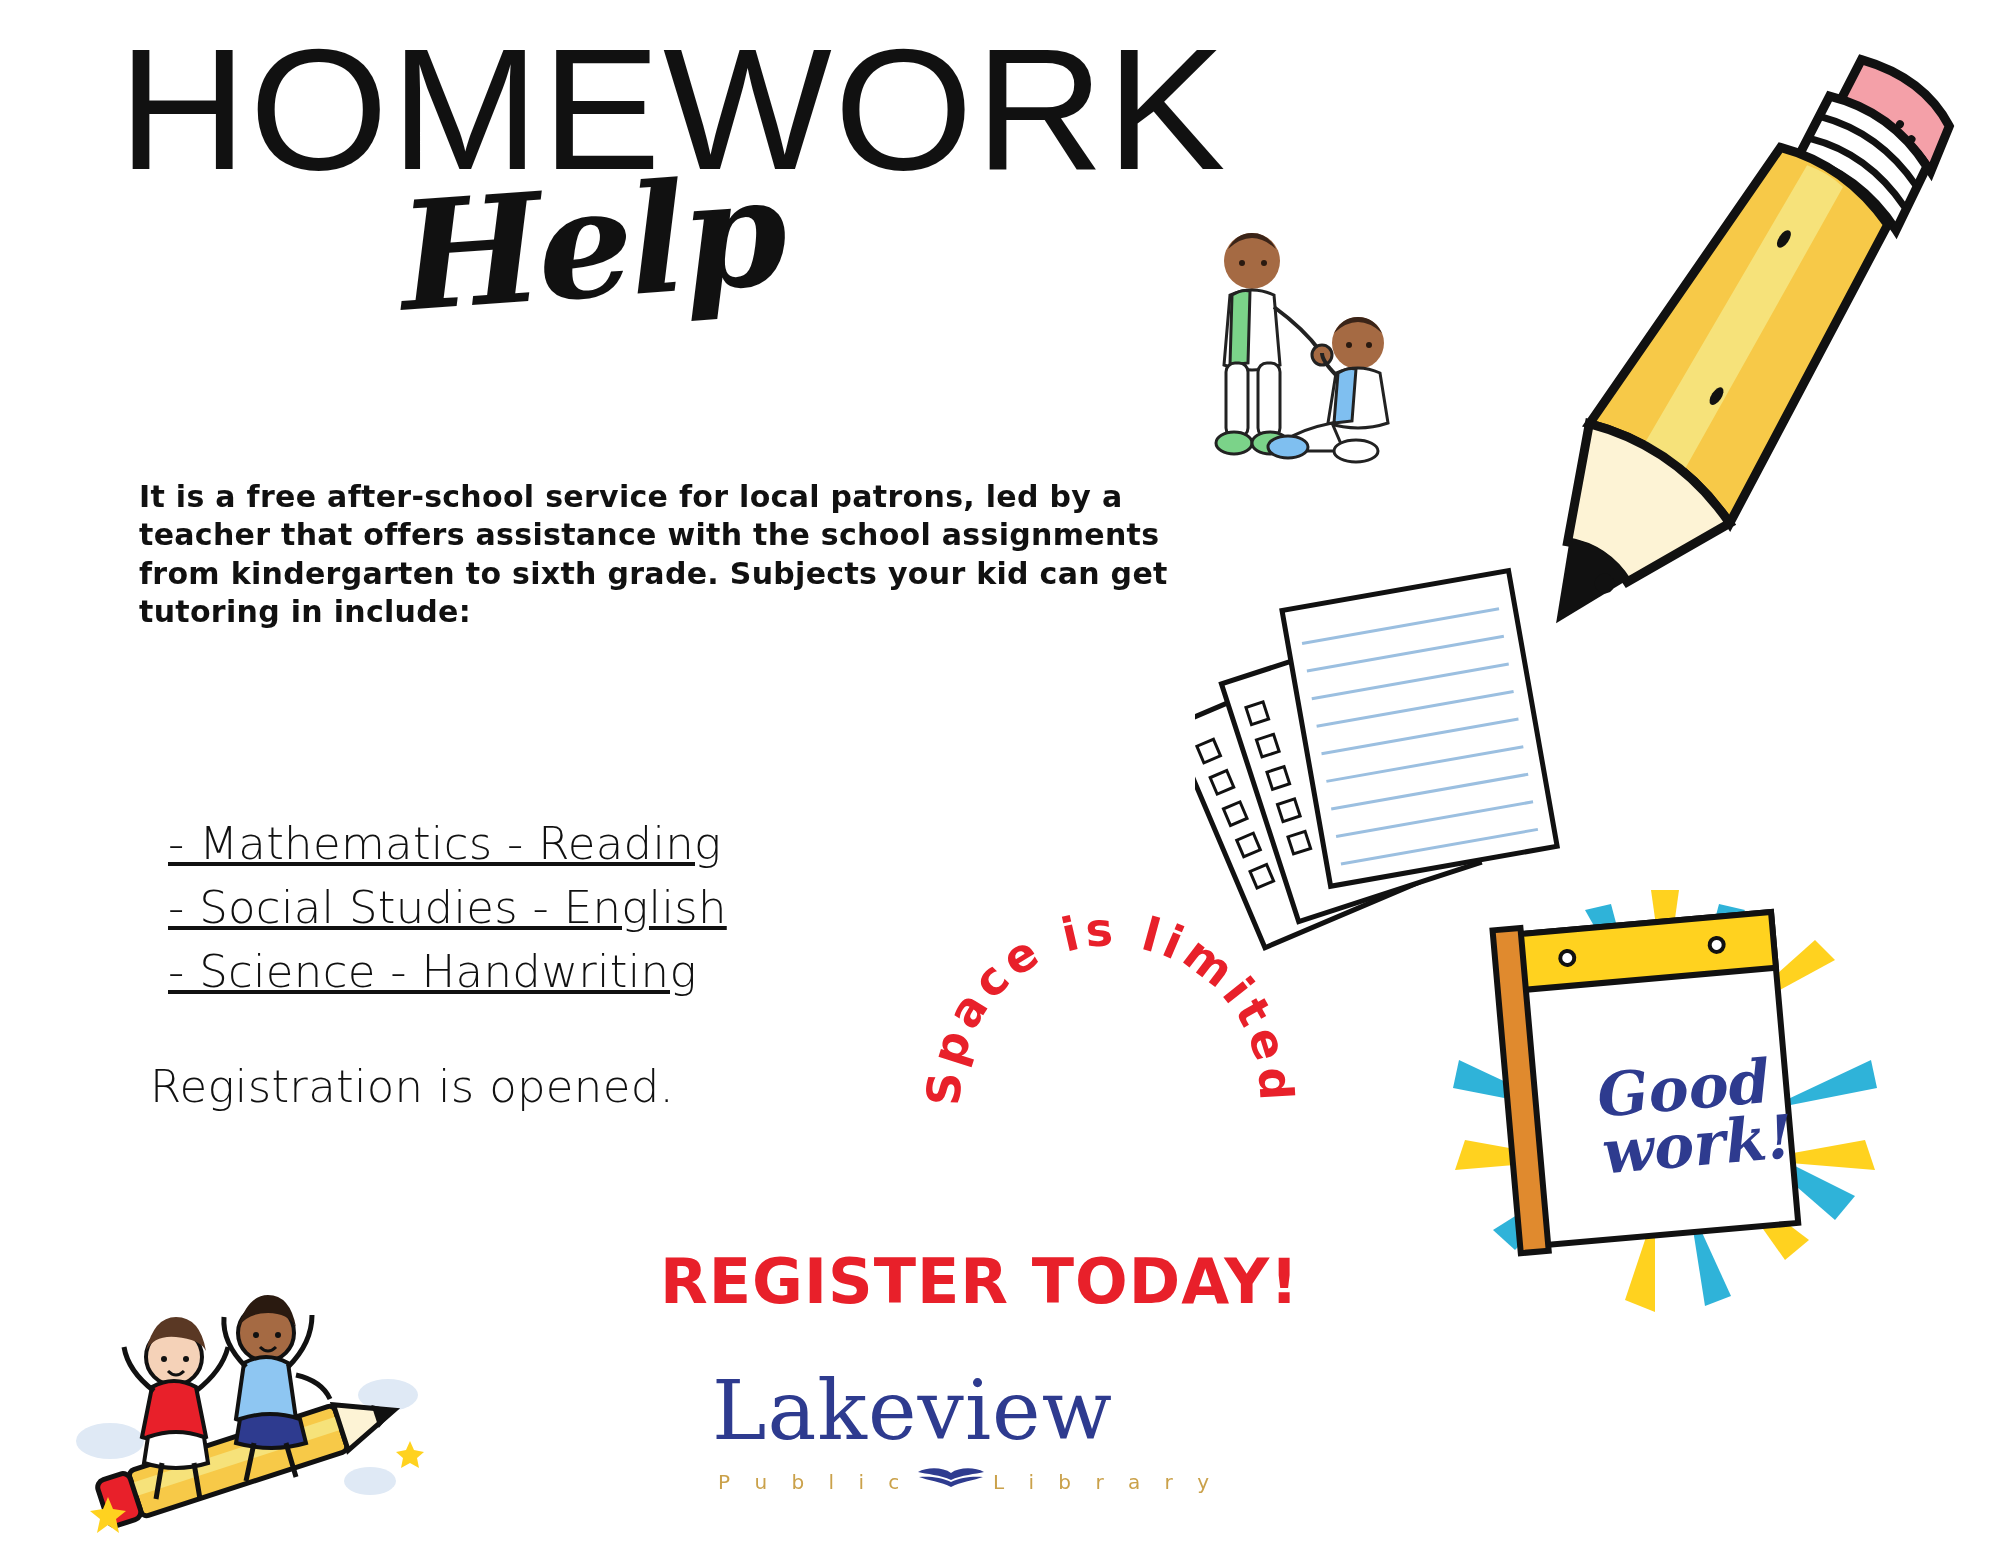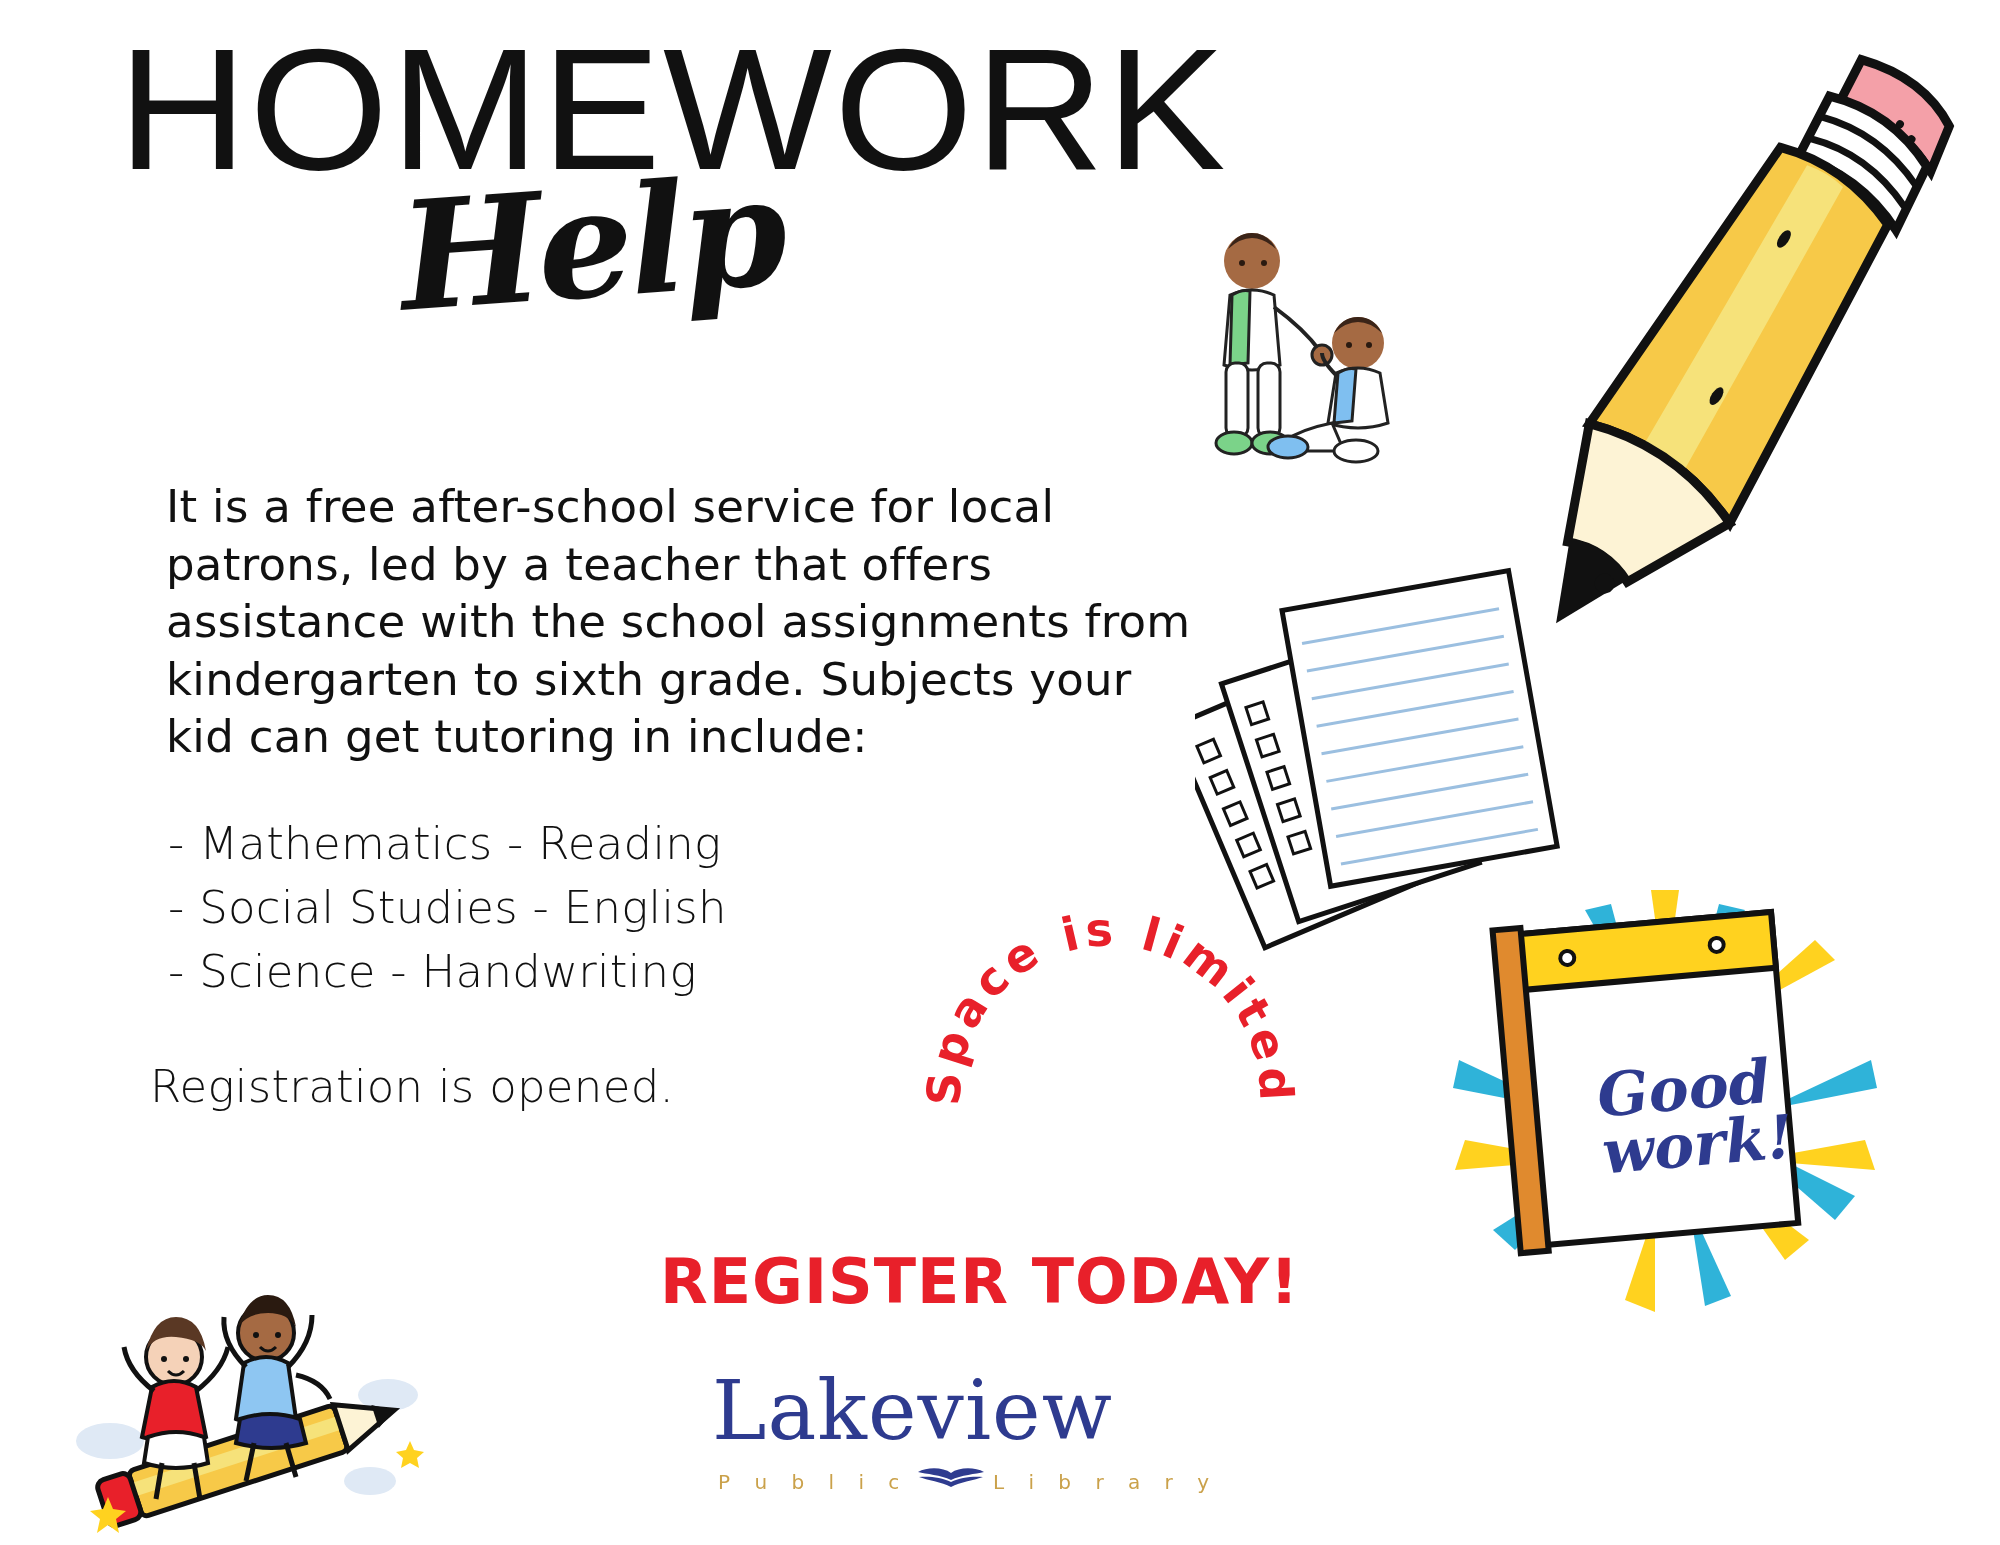--- a/index.html
+++ b/index.html
@@ -46,40 +46,41 @@
     color: #111111;
     font-weight: 700;
     letter-spacing: -4px;
     transform: rotate(-4deg);
     transform-origin: left top;
   }
 
   
   .body-copy {
     position: absolute;
-    left: 166px;
+    left: 139px;
     top: 478px;
     width: 1040px;
     font-family: "DejaVu Sans", sans-serif;
-    font-size: 45px;
+    font-size: 30px;
     line-height: 1.28;
     color: #111111;
-    font-weight: 400;
+    font-weight: 700;
     letter-spacing: 0.3px;
   }
   .subject-list {
     position: absolute;
     left: 168px;
     top: 812px;
     font-family: "DejaVu Sans", sans-serif;
     font-size: 45px;
     line-height: 1.42;
     color: #111111;
     font-weight: 300;
     letter-spacing: 0.3px;
+    text-decoration: underline;
   }
   .registration-line {
     position: absolute;
     left: 150px;
     top: 1060px;
     font-family: "DejaVu Sans", sans-serif;
     font-size: 45px;
     color: #111111;
     font-weight: 300;
     letter-spacing: 0.3px;

